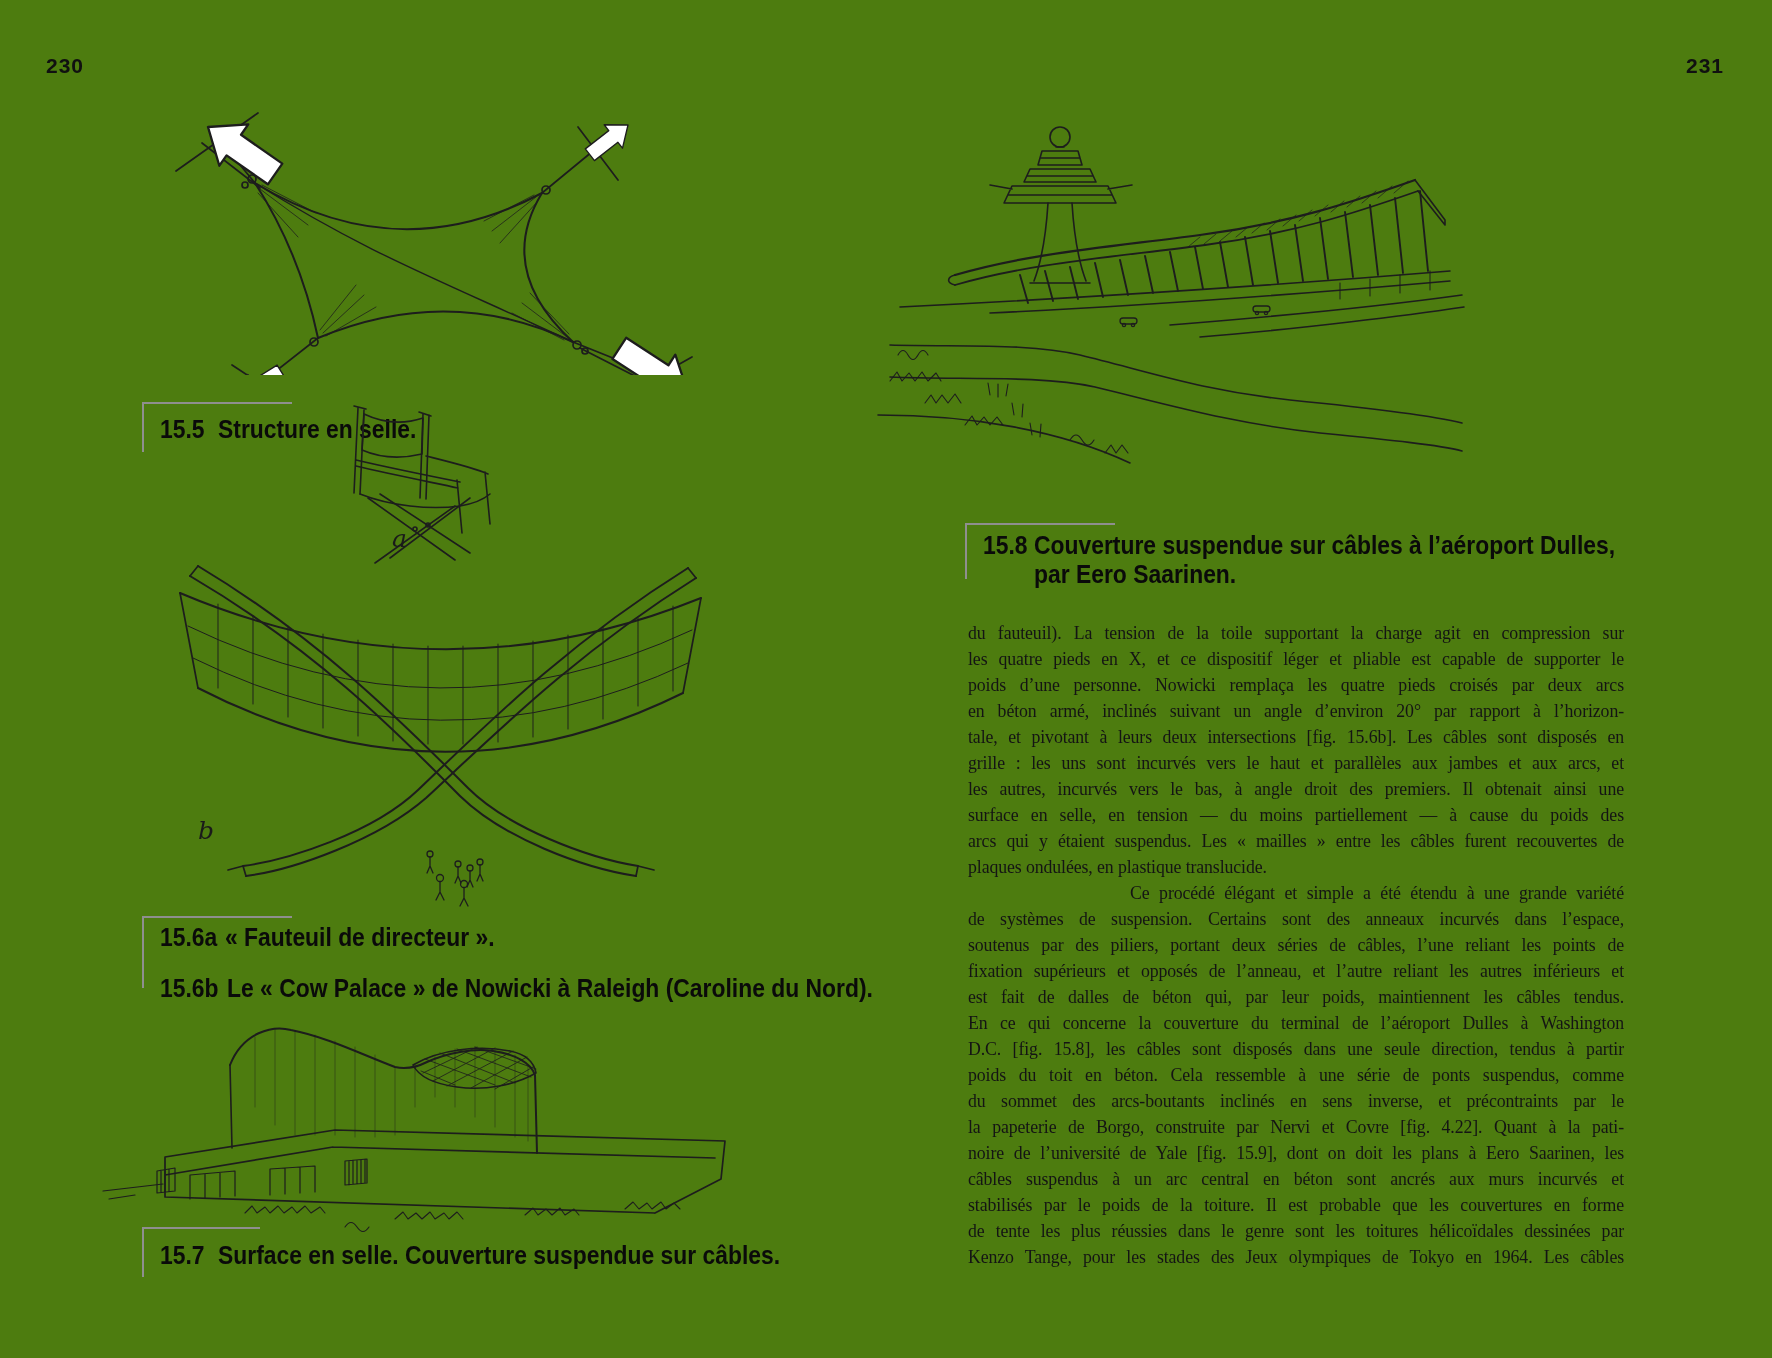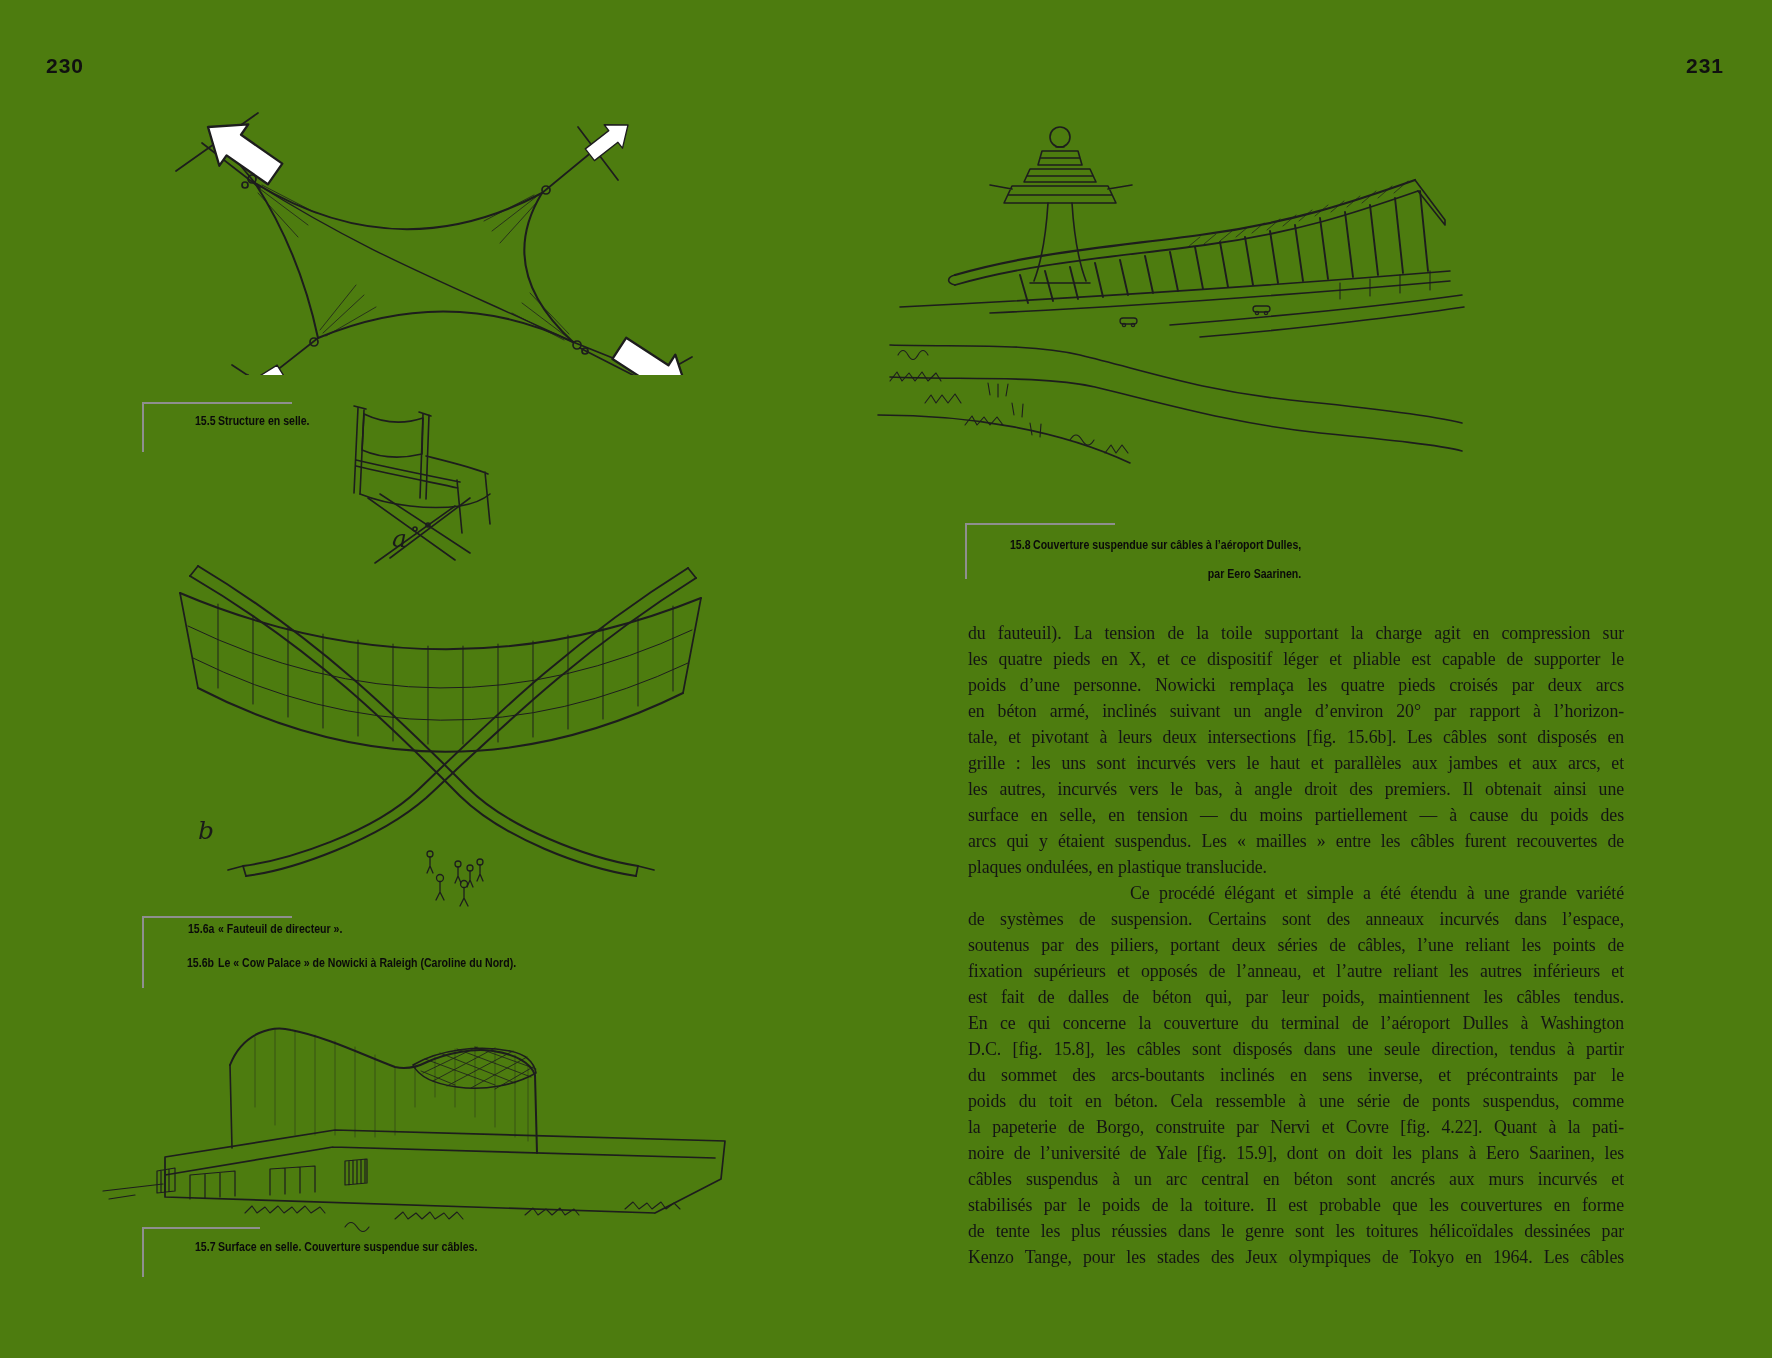--- a/index.html
+++ b/index.html
@@ -1,20 +1,20 @@
 <!DOCTYPE html>
 <html><head>
 <meta charset="utf-8">
 <style>
   html,body{margin:0;padding:0;background:#e8e8e8;}
   body{font-family:"Liberation Serif",serif;}
   #spread{position:relative;width:1772px;height:1358px;background:#4d7c0f;overflow:hidden;padding-left:47px;}
   .abs{position:absolute;}
   .pagenum{font-family:"Liberation Sans",sans-serif;font-weight:bold;font-size:21px;color:#101010;letter-spacing:1px;}
-  .cap{font-family:"Liberation Sans",sans-serif;font-weight:bold;font-size:12px;color:#0a0a0a;white-space:nowrap;text-align:right;}
+  .cap{font-family:"Liberation Sans",sans-serif;font-weight:bold;font-size:26px;color:#0a0a0a;white-space:nowrap;}
   .cap-row{display:flex;align-items:baseline;}
   .cap-num{flex:0 0 58px;}
   .cap-num-r{flex:0 0 50px;}
   .cond{display:inline-block;transform:scaleX(.88);transform-origin:0 60%;}
   .hrule{height:2px;background:#8f8f8f;}
   .vrule{width:2px;background:#8f8f8f;}
   #body-text{width:656px;color:#141414;}
   .bline{font-family:"Liberation Serif",serif;font-size:17.8px;line-height:26px;height:26px;
          overflow:hidden;text-align:justify;text-align-last:justify;letter-spacing:-0.1px;}
   .bline.pend{text-align-last:left;}
@@ -243,22 +243,22 @@
       <div class="bline">surface en selle, en tension — du moins partiellement — à cause du poids des</div>
       <div class="bline">arcs qui y étaient suspendus. Les « mailles » entre les câbles furent recouvertes de</div>
       <div class="bline pend">plaques ondulées, en plastique translucide.</div>
       <div class="bline" style="padding-left: 162px;">Ce procédé élégant et simple a été étendu à une grande variété</div>
       <div class="bline">de systèmes de suspension. Certains sont des anneaux incurvés dans l’espace,</div>
       <div class="bline">soutenus par des piliers, portant deux séries de câbles, l’une reliant les points de</div>
       <div class="bline">fixation supérieurs et opposés de l’anneau, et l’autre reliant les autres inférieurs et</div>
       <div class="bline">est fait de dalles de béton qui, par leur poids, maintiennent les câbles tendus.</div>
       <div class="bline">En ce qui concerne la couverture du terminal de l’aéroport Dulles à Washington</div>
       <div class="bline">D.C. [fig. 15.8], les câbles sont disposés dans une seule direction, tendus à partir</div>
+      <div class="bline">poids du toit en béton. Cela ressemble à une série de ponts suspendus, comme</div>
       <div class="bline">du sommet des arcs-boutants inclinés en sens inverse, et précontraints par le</div>
-      <div class="bline">poids du toit en béton. Cela ressemble à une série de ponts suspendus, comme</div>
       <div class="bline">la papeterie de Borgo, construite par Nervi et Covre [fig. 4.22]. Quant à la pati-</div>
       <div class="bline">noire de l’université de Yale [fig. 15.9], dont on doit les plans à Eero Saarinen, les</div>
       <div class="bline">câbles suspendus à un arc central en béton sont ancrés aux murs incurvés et</div>
       <div class="bline">stabilisés par le poids de la toiture. Il est probable que les couvertures en forme</div>
       <div class="bline">de tente les plus réussies dans le genre sont les toitures hélicoïdales dessinées par</div>
       <div class="bline">Kenzo Tange, pour les stades des Jeux olympiques de Tokyo en 1964. Les câbles</div>
     </div>
 
 </div>
 

